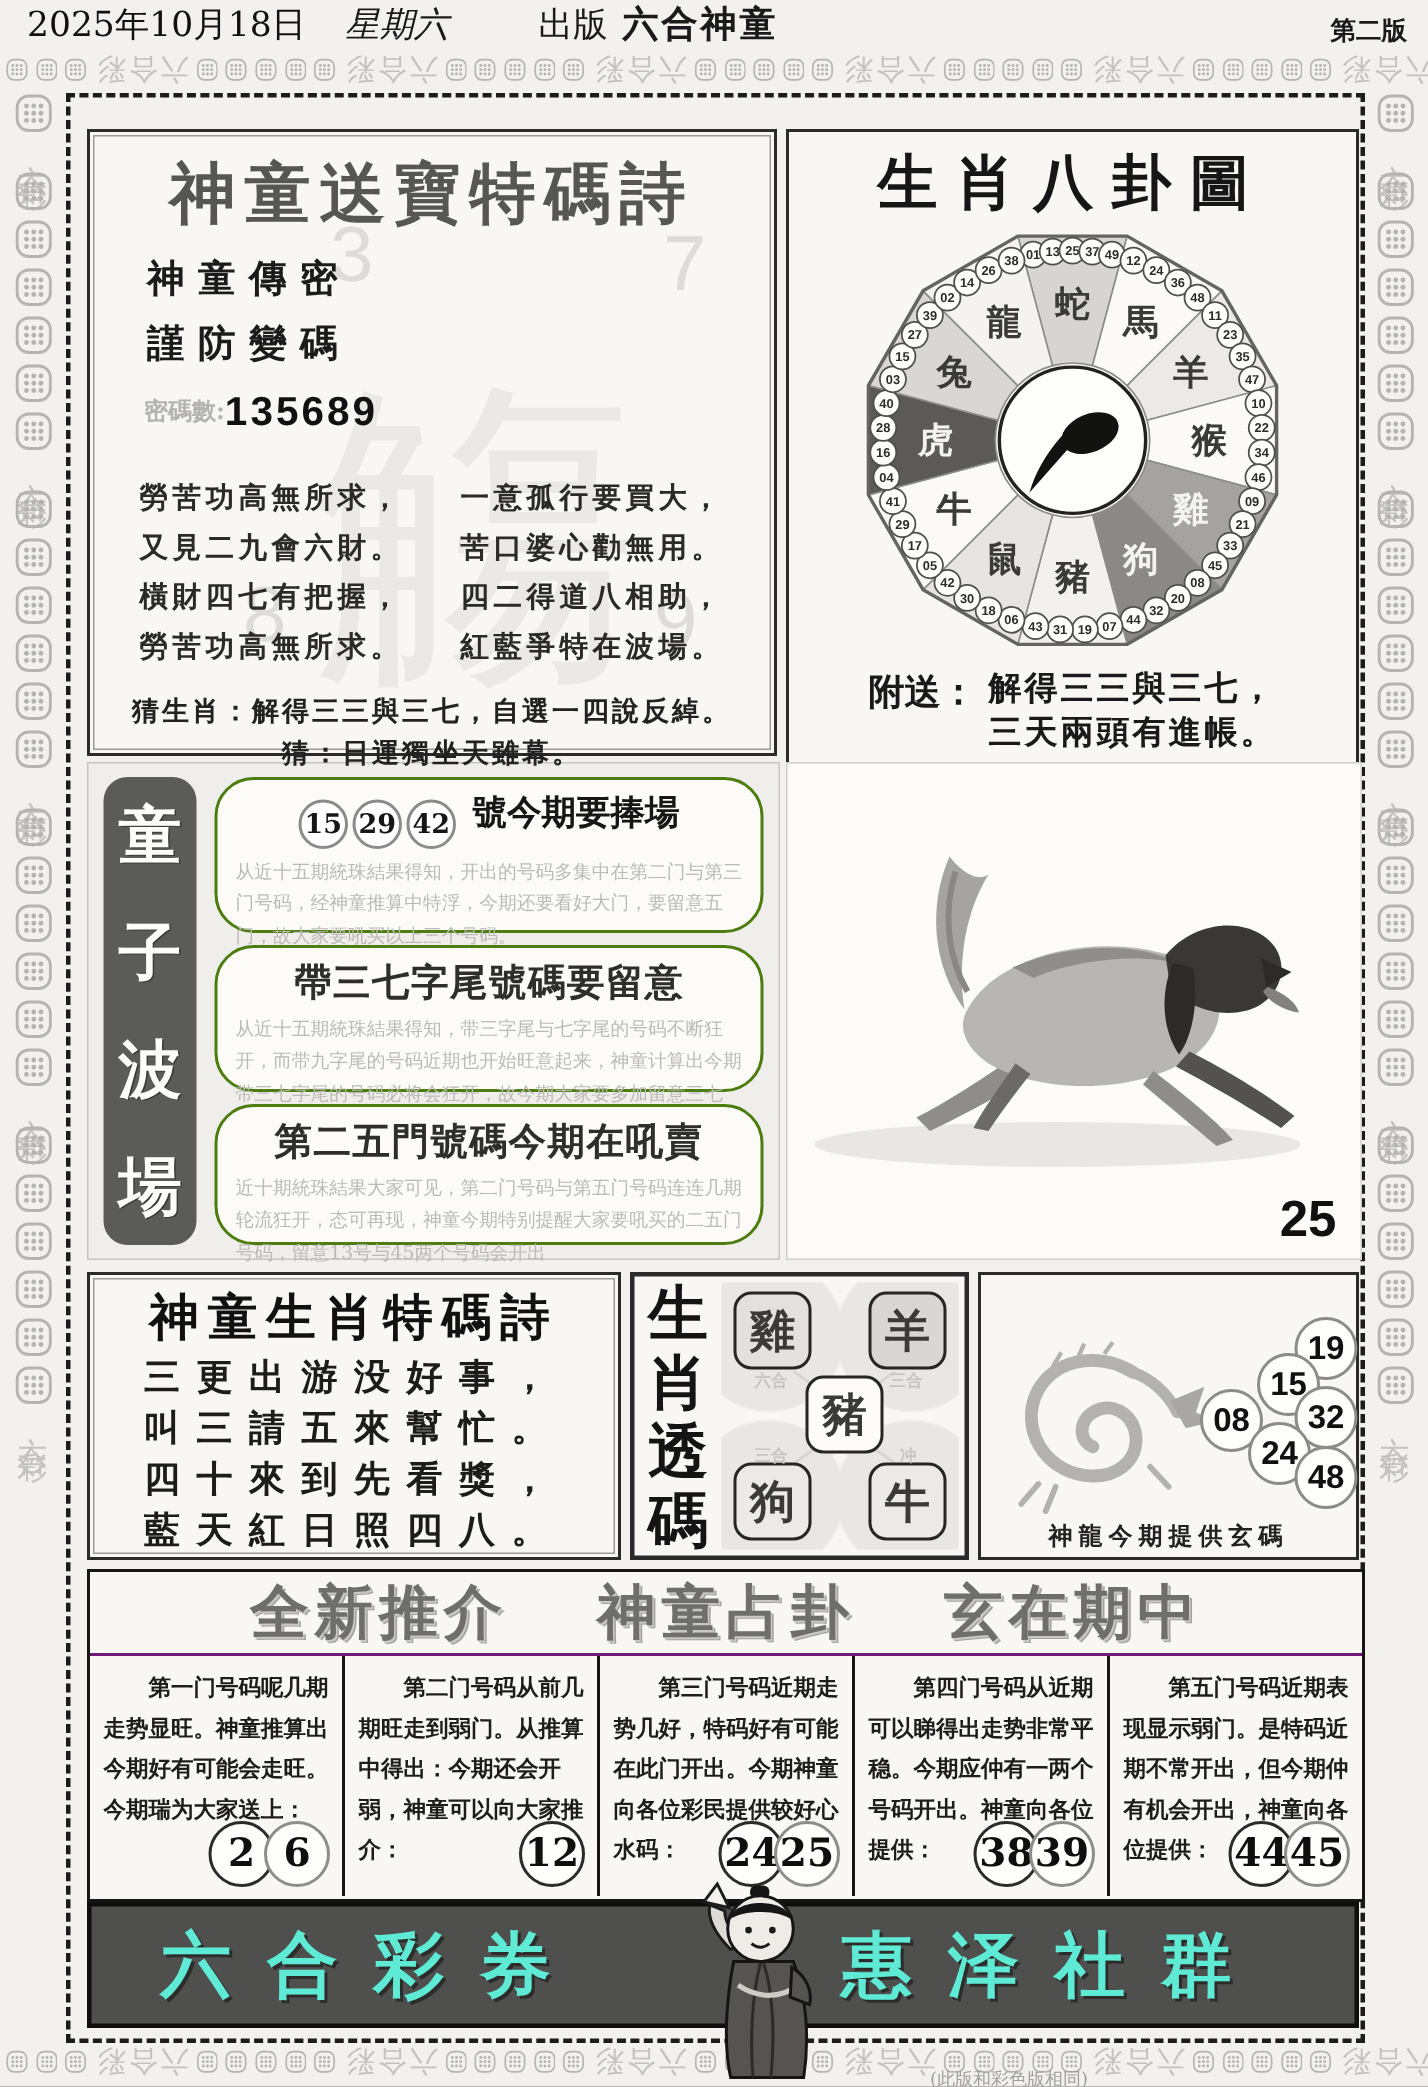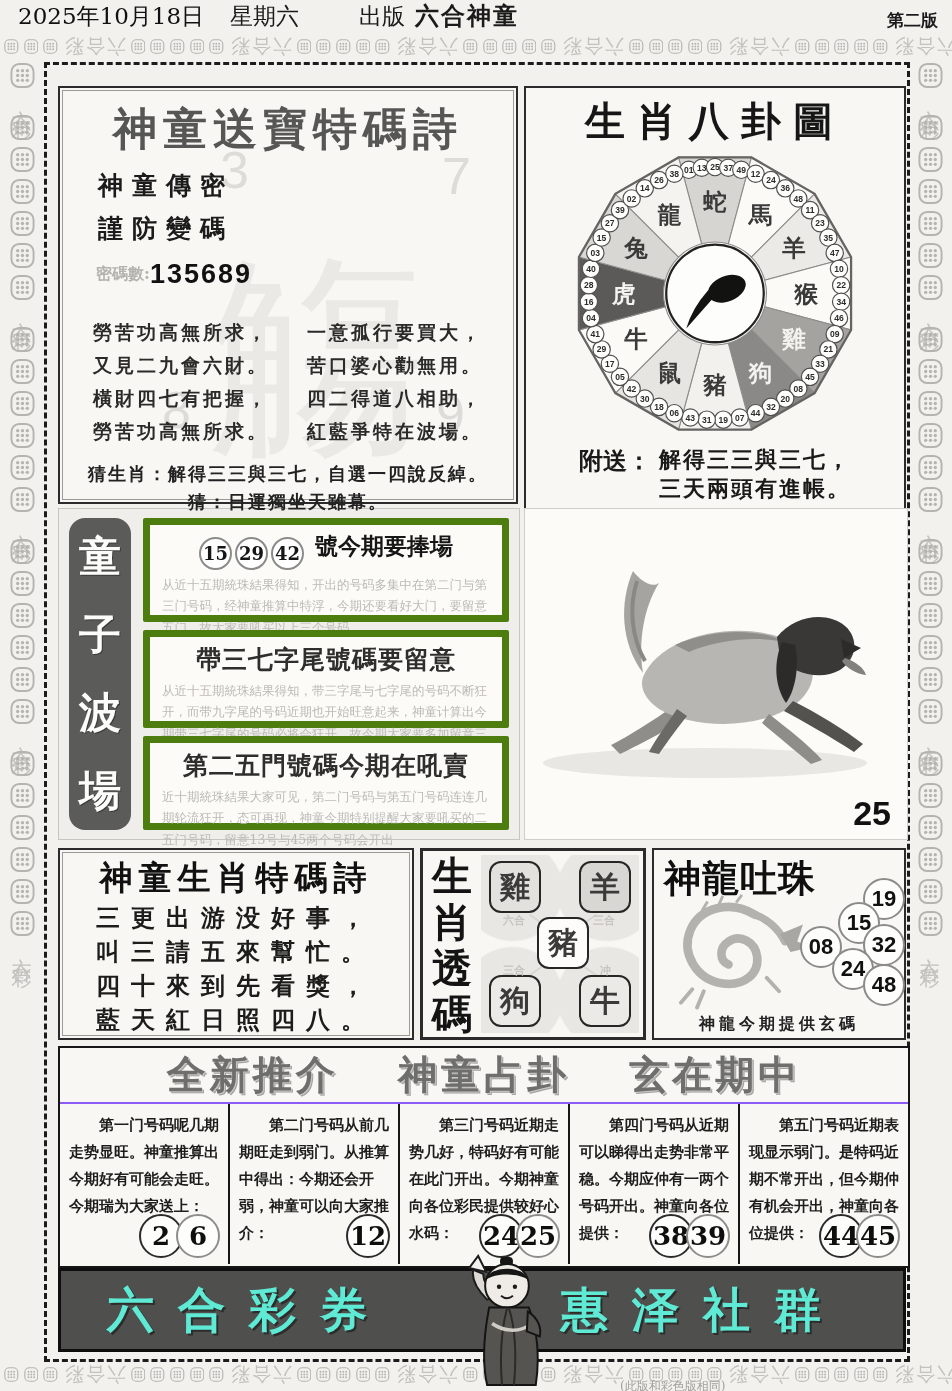--- a/index.html
+++ b/index.html
@@ -1,21 +1,21 @@
 <!DOCTYPE html>
 <html><head>
 <meta charset="utf-8">
 <style>
   html,body{margin:0;padding:0;background:#888;}
   #page{position:relative;width:952px;height:1391px;background:#f2f1ee;overflow:hidden;
         font-family:"Liberation Sans",sans-serif;color:#1a1a1a;}
   
   #masthead{position:absolute;top:2px;left:18px;right:14px;height:30px;display:flex;align-items:flex-end;}
   .mast-date{font-family:"DejaVu Serif",serif;font-size:23px;color:#111;}
-  .mast-week{font-family:"DejaVu Serif",serif;font-size:23px;margin-left:26px;}
+  .mast-week{font-family:"DejaVu Serif",serif;font-size:23px;margin-left:26px;font-style:italic;}
   .mast-pub{font-family:"DejaVu Serif",serif;font-size:23px;margin-left:60px;}
   .mast-brand{font-size:24px;font-weight:900;margin-left:10px;letter-spacing:2px;}
   .mast-page{margin-left:auto;font-size:17px;font-weight:900;font-family:"DejaVu Serif",serif;}
   
   .strip{position:absolute;display:flex;align-items:center;gap:5px;overflow:hidden;}
   #strip-top{top:30px;left:0;width:952px;height:32px;padding-left:4px;}
   #strip-bottom{top:1357px;left:0;width:952px;height:34px;padding-left:4px;}
   #strip-left{top:62px;left:2px;width:40px;height:1295px;flex-direction:column;justify-content:flex-start;}
   #strip-right{top:62px;right:2px;width:40px;height:1295px;flex-direction:column;}
   .strip-word{display:inline-block;transform:rotate(180deg);color:#c3c2bf;font-size:19px;
@@ -48,21 +48,21 @@
   #bagua .b-title{text-align:center;margin-top:6px;font-size:40px;font-weight:900;letter-spacing:12px;color:#161616;}
   #wheel{display:block;margin:0 auto;}
   .gift{display:flex;justify-content:center;gap:8px;margin-top:-2px;}
   .gift-label{font-family:"DejaVu Serif",serif;font-size:24px;font-weight:700;}
   .gift-lines{font-family:"DejaVu Serif",serif;font-size:22px;font-weight:700;line-height:29px;letter-spacing:2px;}
   
   #tongzi{left:58px;top:508px;width:460px;height:330px;background:#efeeeb;border:1px solid #c6c5c2;}
   #tz-side{position:absolute;left:10px;top:9px;width:62px;height:312px;background:#5b5b59;border-radius:16px;
       display:flex;flex-direction:column;align-items:center;justify-content:space-around;color:#fcfcfa;
       font-size:42px;font-weight:900;text-shadow:1px 1px 0 #3a3a38;}
-  .tz-box{position:absolute;left:84px;width:366px;background:#fcfbf8;border:7px solid #4d7c0f;border-radius:2px;
+  .tz-box{position:absolute;left:84px;width:366px;background:#fcfbf8;border:2px solid #4d7c0f;border-radius:26px;
       padding:6px 12px 20px 12px;box-sizing:border-box;}
   .tz-head{text-align:center;font-size:23px;font-weight:700;font-family:"DejaVu Serif",serif;color:#161616;}
   .tz-head-sans{text-align:center;font-size:25px;font-weight:900;color:#2e2e2c;letter-spacing:1px;}
   .ball{display:inline-flex;align-items:center;justify-content:center;width:29px;height:29px;border-radius:50%;
       border:2px solid #8b8b89;background:#fff;font-size:18px;font-weight:700;margin-right:3px;vertical-align:-6px;}
   .tz-body{margin-top:4px;font-size:12.5px;line-height:1.7;color:#bcbab6;font-family:"DejaVu Serif",serif;}
   
   #dogbox{left:524px;top:508px;width:382px;height:330px;background:#fcfbf8;border:1px solid #cfcecb;}
   #dog-num{position:absolute;right:16px;bottom:6px;font-size:34px;font-weight:700;color:#111;}
   
@@ -87,21 +87,21 @@
   
   #dragon{left:652px;top:848px;width:254px;height:192px;}
   #dg-title{position:absolute;left:10px;top:4px;font-size:37px;font-weight:900;font-family:"DejaVu Serif",serif;
       letter-spacing:1px;color:#0f0f0f;}
   .dball{position:absolute;width:38px;height:38px;border-radius:50%;border:2px solid #8d8b89;background:#fdfdfb;
       display:flex;align-items:center;justify-content:center;font-size:22px;font-weight:700;color:#111;}
   #dg-cap{position:absolute;bottom:3px;left:0;right:0;text-align:center;font-family:"DejaVu Serif",serif;
       font-size:16px;font-weight:700;letter-spacing:4px;color:#222;}
   
   #recom{left:58px;top:1046px;width:848px;height:218px;border:2px solid #161616;background:#f8f7f4;}
-  #recom-head{height:54px;border-bottom:2px solid #8b5cf6;display:flex;align-items:center;justify-content:center;
+  #recom-head{height:54px;border-bottom:2px solid #701a75;display:flex;align-items:center;justify-content:center;
       font-size:39px;font-weight:900;letter-spacing:4px;color:#6e6e6c;
       text-shadow:1px 1px 0 #c9c8c5,2px 2px 0 #a3a2a0;white-space:pre;}
   #recom-cells{display:flex;height:160px;}
   .rc{flex:1;border-right:2px solid #161616;position:relative;padding:8px 9px;box-sizing:border-box;
       font-family:"DejaVu Serif",serif;font-size:15px;font-weight:700;line-height:1.8;color:#1d1d1b;}
   .rc:last-child{border-right:none;}
   .rc p{margin:0;text-indent:2em;}
   .rc-nums{position:absolute;right:8px;bottom:6px;display:flex;}
   .nc{width:40px;height:40px;border-radius:50%;border:2.5px solid #2b2b2b;background:#fdfdfb;margin-left:-7px;
       display:flex;align-items:center;justify-content:center;font-size:26px;font-weight:700;color:#0f0f0f;}
@@ -1674,21 +1674,20 @@
       <div class="tm-tile" style="left:8px;bottom:6px;background:#eceae6;">狗</div>
       <div class="tm-tile" style="right:8px;bottom:6px;background:#eceae6;">牛</div>
       <span class="tm-lbl" style="left:22px;top:58px;">六合</span>
       <span class="tm-lbl" style="right:24px;top:58px;">三合</span>
       <span class="tm-lbl" style="left:22px;top:108px;">三合</span>
       <span class="tm-lbl" style="right:28px;top:108px;">冲</span>
     </div>
   </div>
 
   <div id="dragon" class="box">
-    <div id="dg-title">神龍吐珠</div>
     <svg style="position:absolute;left:6px;top:42px;" width="160" height="124" viewBox="0 0 160 130">
       <path d="M96,24 C70,8 38,16 28,40 C18,64 34,92 62,96 C84,99 100,86 98,68 C96,52 80,44 68,52 C58,58 58,72 68,76" fill="none" stroke="#b4b2ae" stroke-width="9" stroke-linecap="round"></path>
       <path d="M96,24 C108,28 120,38 127,52" fill="none" stroke="#b4b2ae" stroke-width="8" stroke-linecap="round"></path>
       <path d="M122,44 L146,34 L140,52 L154,58 L133,63 Z" fill="#a9a7a3"></path>
       <path d="M40,20 L46,10 M58,13 L62,4 M76,11 L82,3" stroke="#b4b2ae" stroke-width="3"></path>
       <path d="M30,102 L18,116 M42,104 L35,121 M108,90 L121,104" stroke="#b4b2ae" stroke-width="4" stroke-linecap="round"></path>
     </svg>
     <div class="dball" style="left:209px;top:28px;">19</div>
     <div class="dball" style="left:184px;top:52px;">15</div>
     <div class="dball" style="left:209px;top:74px;">32</div>

